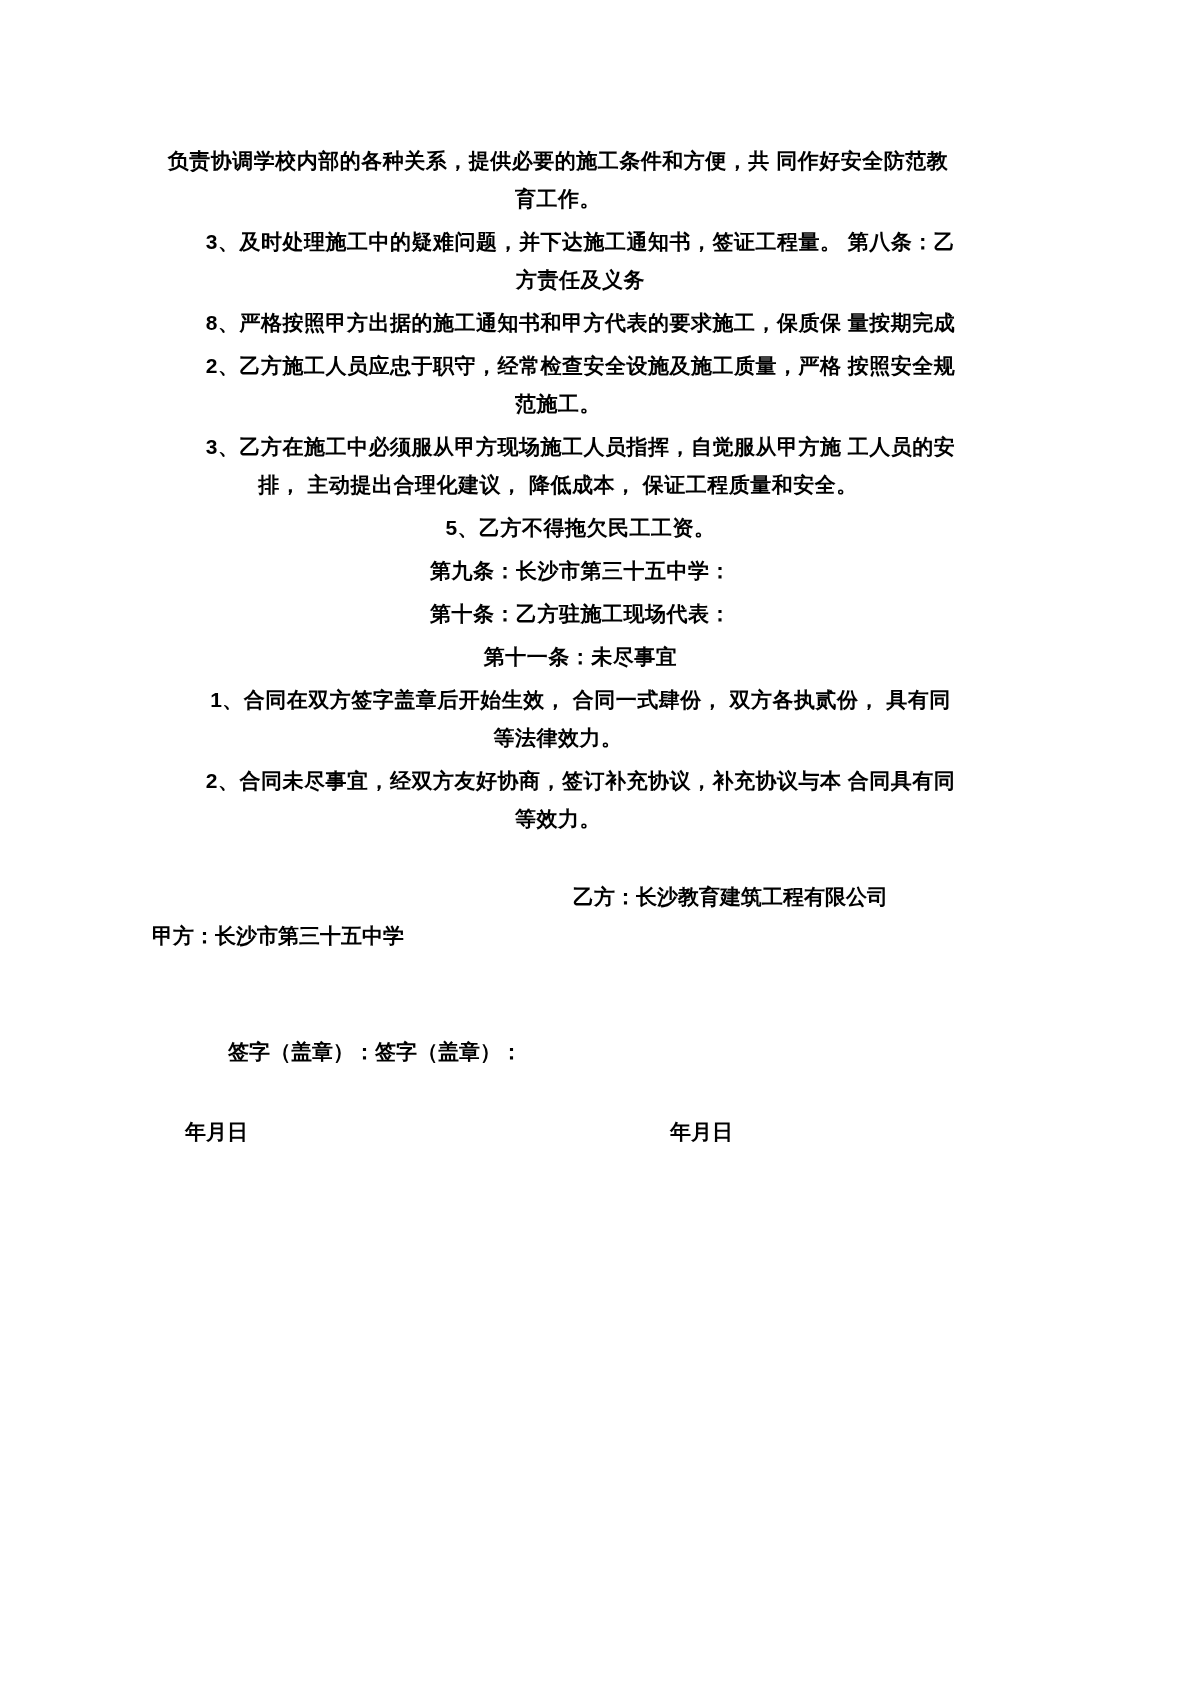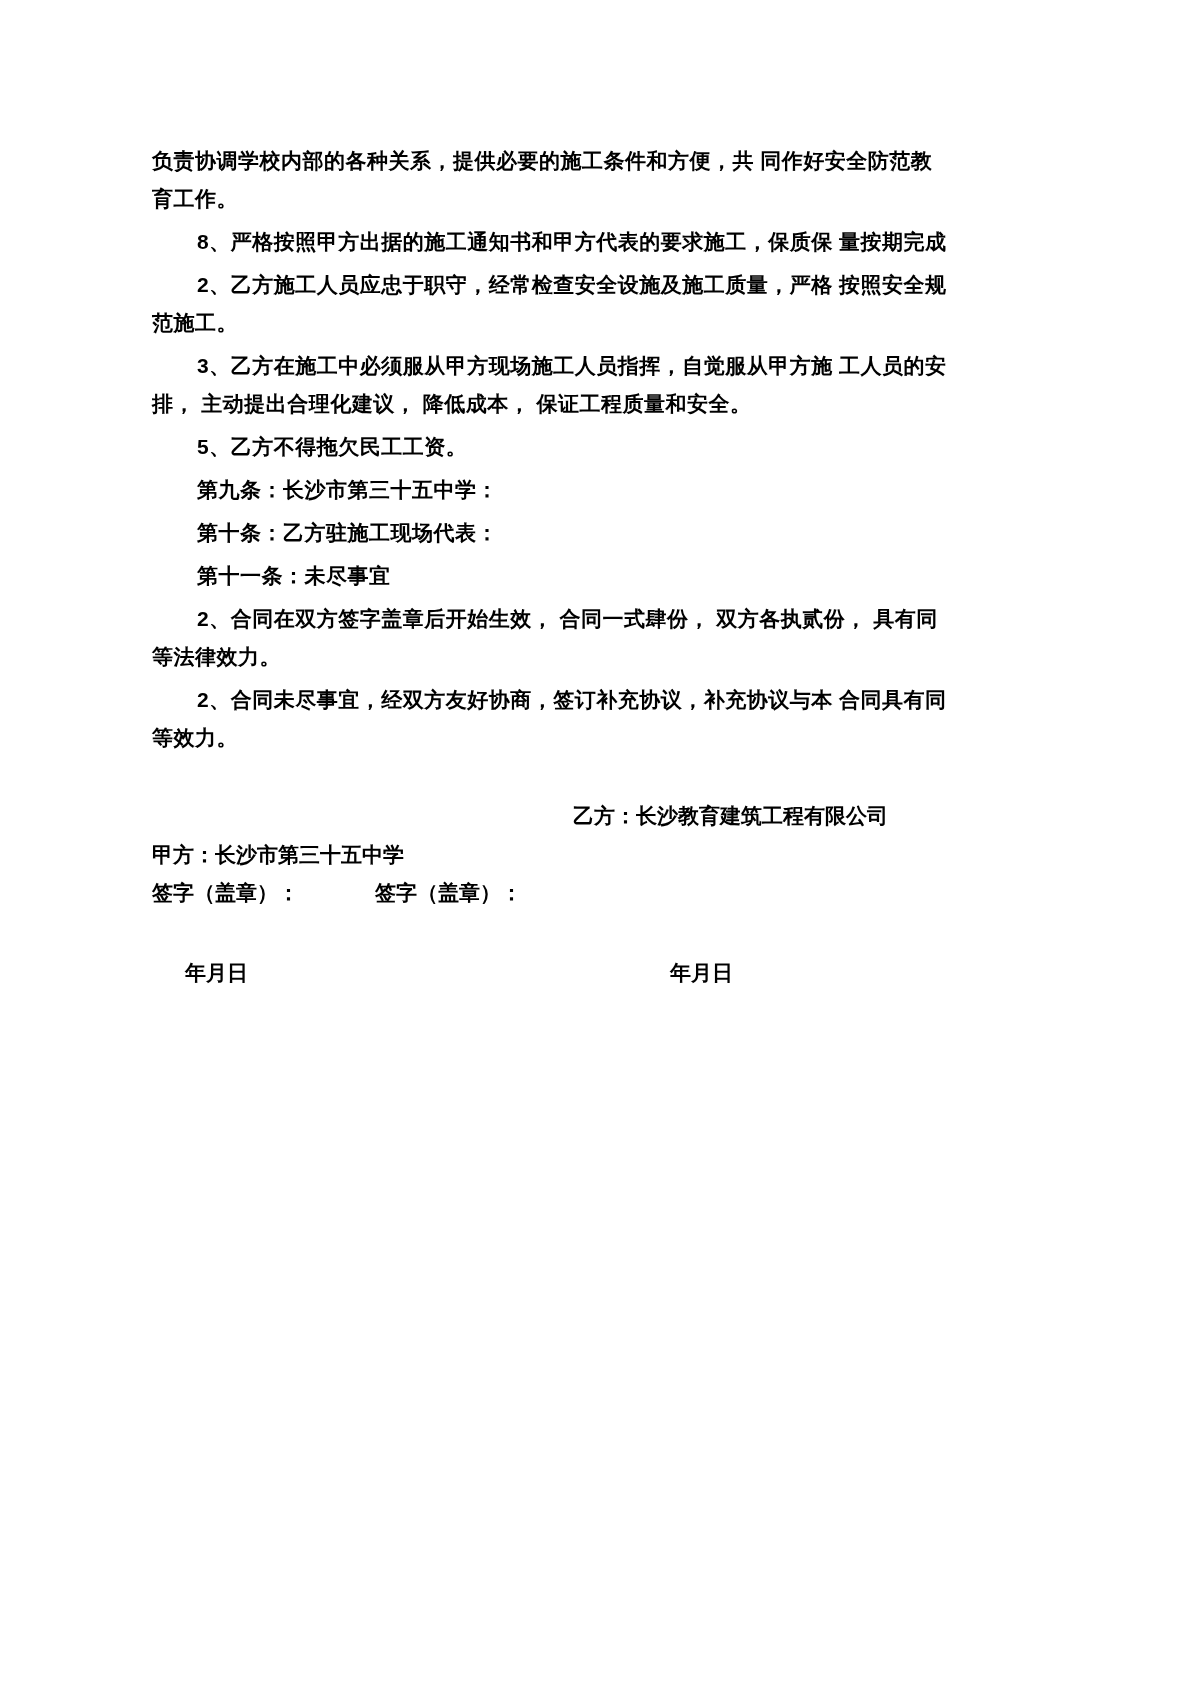--- a/index.html
+++ b/index.html
@@ -20,37 +20,40 @@
     font-size: 21px;
   }
   .para {
     margin: 0 0 5px 0;
   }
   .line {
     display: block;
     line-height: 38px;
     white-space: pre-wrap;
     letter-spacing: 0.5px;
+    text-align: center;
   }
   .line.indent {
     padding-left: 45px;
   }
   .parties-row {
     display: flex;
     margin-top: 40px;
     line-height: 38px;
   }
   .party-a {
     display: inline-block;
     width: 421px;
     margin-top: 39px;
   }
   .sign-row {
     display: flex;
+    margin-top: 78px;
     line-height: 38px;
+    text-align: right;
   }
   .sign-a {
     display: inline-block;
     width: 223px;
   }
   .date-row {
     position: relative;
     margin-top: 42px;
     height: 38px;
     line-height: 38px;
@@ -69,20 +72,24 @@
 </head>
 <body>
 
 <div class="page">
 
   <p class="para">
     <span class="line">负责协调学校内部的各种关系，提供必要的施工条件和方便，共 同作好安全防范教</span>
     <span class="line">育工作。</span>
   </p>
 
+  <p class="para">
+    <span class="line indent">3、及时处理施工中的疑难问题，并下达施工通知书，签证工程量。 第八条：乙</span>
+    <span class="line indent">方责任及义务</span>
+  </p>
 
   <p class="para">
     <span class="line indent">8、严格按照甲方出据的施工通知书和甲方代表的要求施工，保质保 量按期完成</span>
   </p>
 
   <p class="para">
     <span class="line indent">2、乙方施工人员应忠于职守，经常检查安全设施及施工质量，严格 按照安全规</span>
     <span class="line">范施工。</span>
   </p>
 
@@ -102,21 +109,21 @@
 
   <p class="para">
     <span class="line indent">第十条：乙方驻施工现场代表：</span>
   </p>
 
   <p class="para">
     <span class="line indent">第十一条：未尽事宜</span>
   </p>
 
   <p class="para">
-    <span class="line indent">2、合同在双方签字盖章后开始生效， 合同一式肆份， 双方各执贰份， 具有同</span>
+    <span class="line indent">1、合同在双方签字盖章后开始生效， 合同一式肆份， 双方各执贰份， 具有同</span>
     <span class="line">等法律效力。</span>
   </p>
 
   <p class="para">
     <span class="line indent">2、合同未尽事宜，经双方友好协商，签订补充协议，补充协议与本 合同具有同</span>
     <span class="line">等效力。</span>
   </p>
 
   <div class="parties-row">
     <span class="party-a">甲方：长沙市第三十五中学</span>

